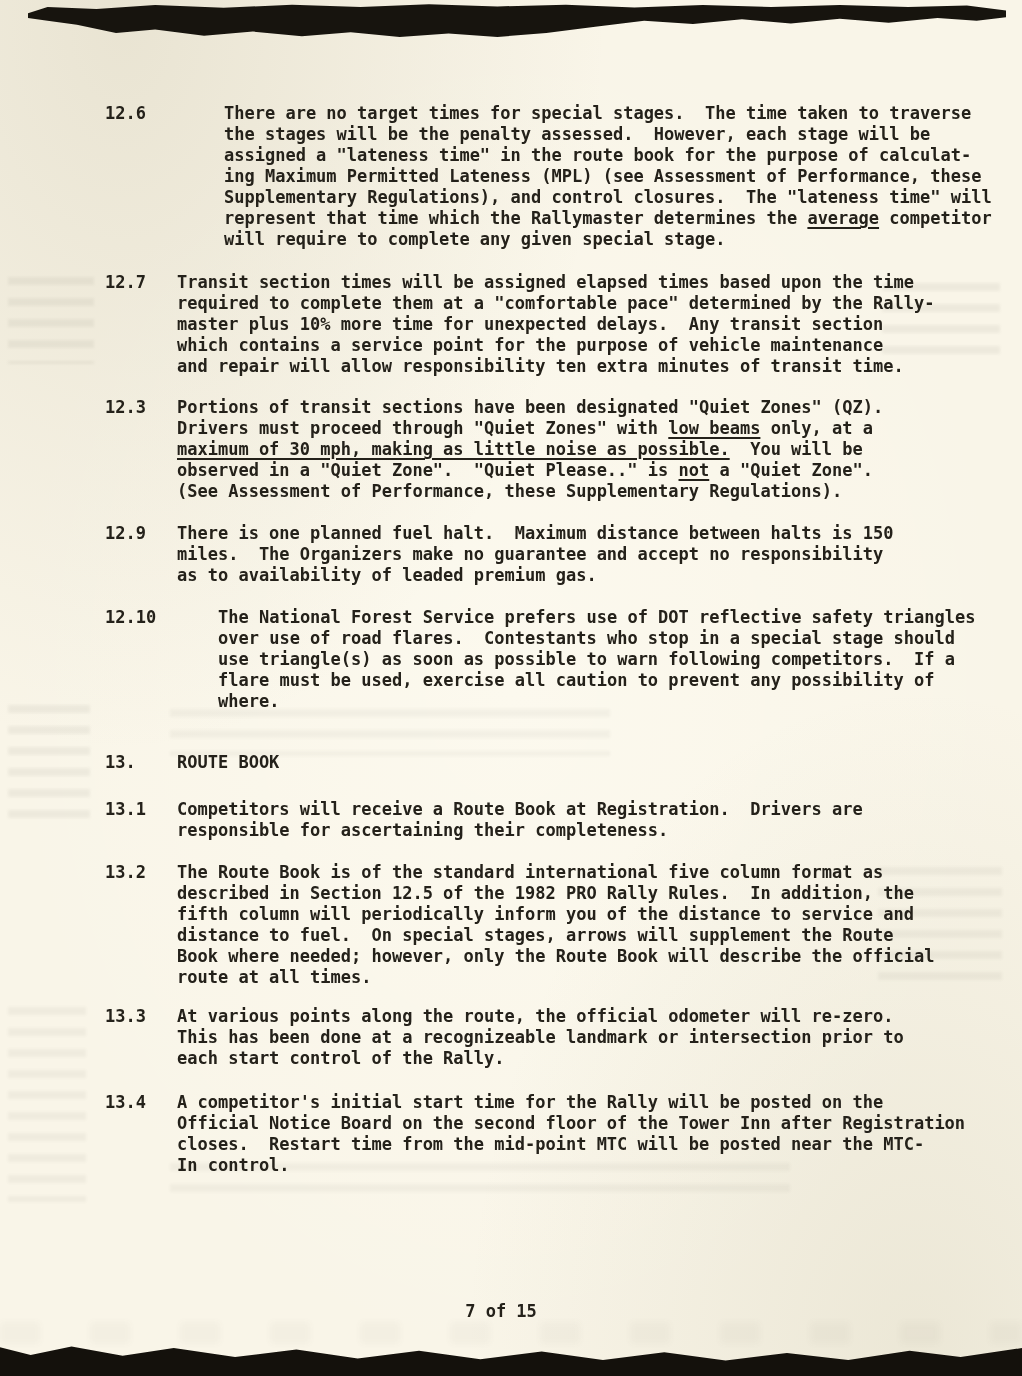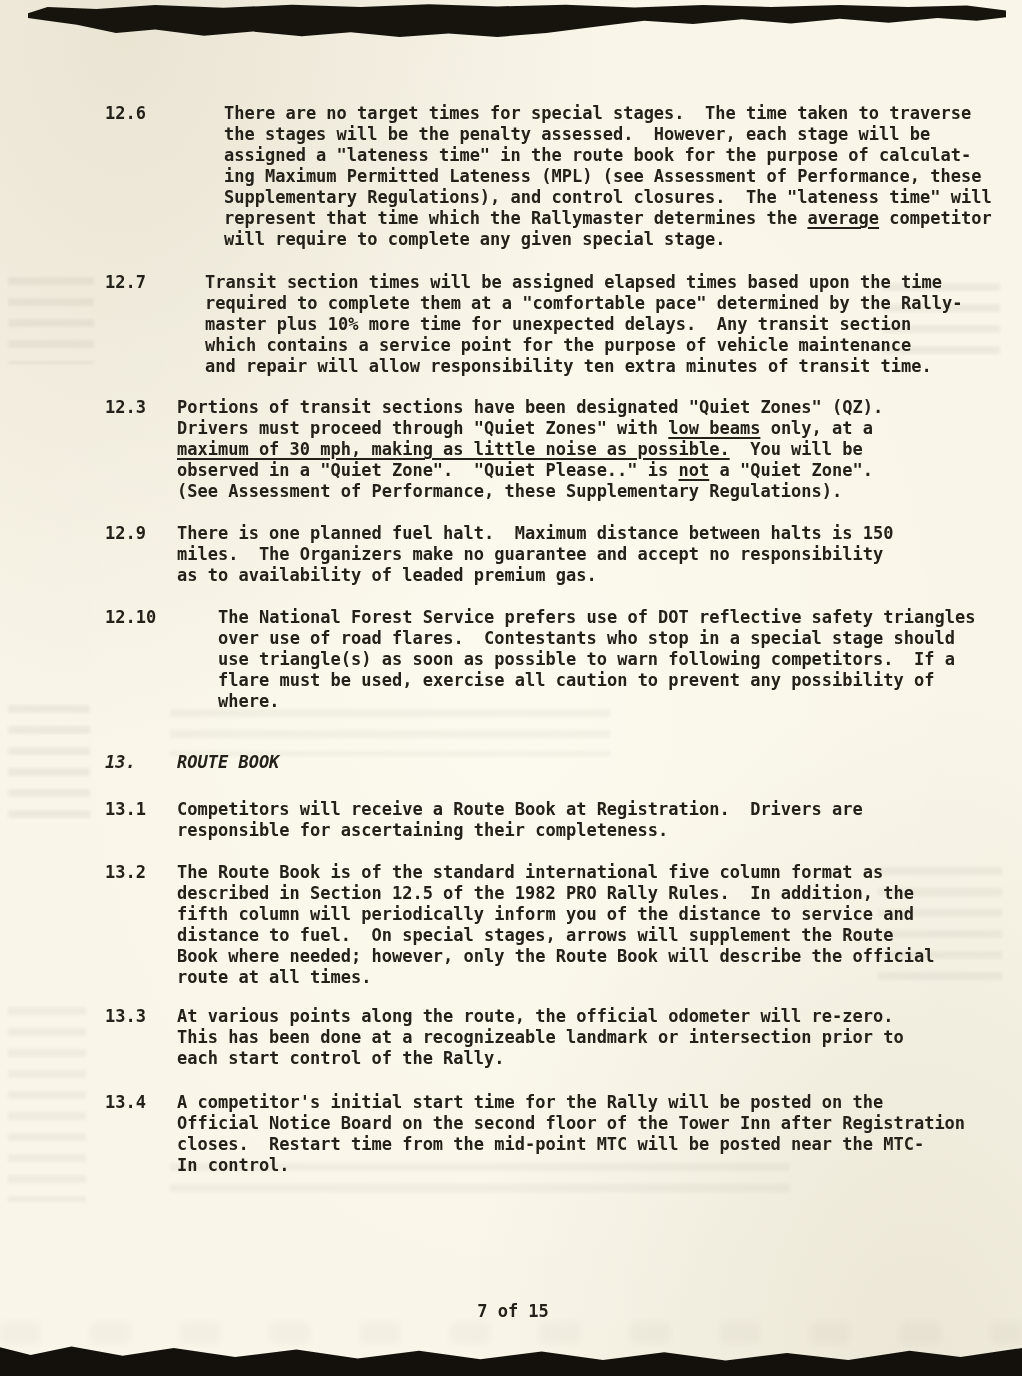--- a/index.html
+++ b/index.html
@@ -64,32 +64,32 @@
   .para { display: flex; align-items: flex-start; }
   .num  { width: 72px; flex: none; white-space: pre; }
   .sbody{ flex: 1; }
   .line { white-space: pre; }
   .u {
     text-decoration: underline;
     text-decoration-thickness: 1.6px;
     text-underline-offset: 3px;
   }
   .para:nth-child(1)  { margin-top: 0; gap: 47px; }
-  .para:nth-child(2)  { margin-top: 22px; gap: 28px; }
+  .para:nth-child(2)  { margin-top: 22px; }
   .para:nth-child(3)  { margin-top: 20px; }
   .para:nth-child(4)  { margin-top: 21px; }
   .para:nth-child(5)  { margin-top: 21px; gap: 41px; }
-  .para:nth-child(6)  { margin-top: 40px; font-style: italic; }
+  .para:nth-child(6)  { margin-top: 40px; }
   .para:nth-child(7)  { margin-top: 26px; }
   .para:nth-child(8)  { margin-top: 21px; }
   .para:nth-child(9)  { margin-top: 18px; }
   .para:nth-child(10) { margin-top: 23px; }
 
   .footer {
-    position: absolute; top: 1301px; left: 16px; width: 994px;
+    position: absolute; top: 1301px; left: 4px; width: 994px;
     text-align: center;
     font-size: 17px; font-weight: 600; line-height: 21px;
     white-space: pre;
   }
 </style>
 </head>
 <body>
 
 <div class="page">
 

